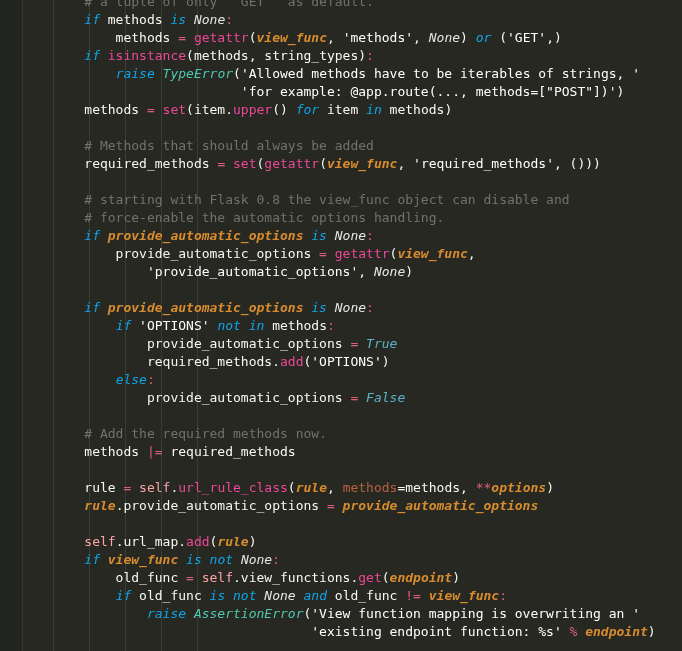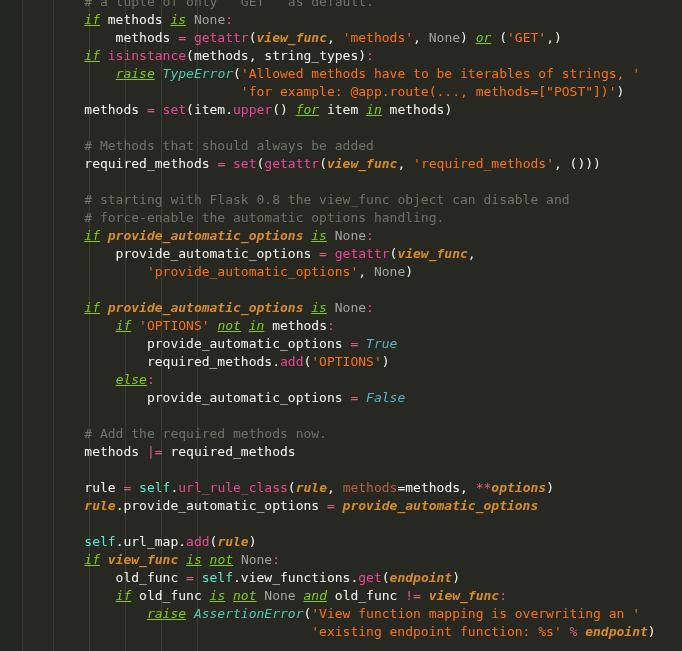--- a/index.html
+++ b/index.html
@@ -63,29 +63,29 @@
     color: #f8f8f2;
   }
   .line {
     height: 18px;
     padding-left: 53px;
     white-space: pre;
   }
 
   
   .cm  { color: #6f7466; }              
-  .kw  { color: #84cc16; font-style: italic; text-decoration: underline; }  
+  .kw  { color: #0ea5e9; font-style: italic; }  
   .kw2 { color: #5ab3c4; font-style: italic; }  
-  .none{ color: #a3a3a3; }  
+  .none{ color: #e5e5e5; font-style: italic; }  
   .fn  { color: #ec4899; }              
   .cls { color: #4ec9b0; font-style: italic; }              
-  .str { color: #f97316; text-align: right; }              
+  .str { color: #ffffff; text-align: right; }              
   .op  { color: #d9607a; }              
   .par { color: #d88c2e; font-style: italic; font-weight: bold; }  
-  .slf { color: #5eead4; }              
+  .slf { color: #fca5a5; }              
   .kwa { color: #b5623f; }              
   .pl  { color: #f8f8f2; }              
   .pun { color: #f8f8f2; }              
 </style>
 </head>
 <body>
 
 <div id="editor">
 
   <div id="gutter"></div>

